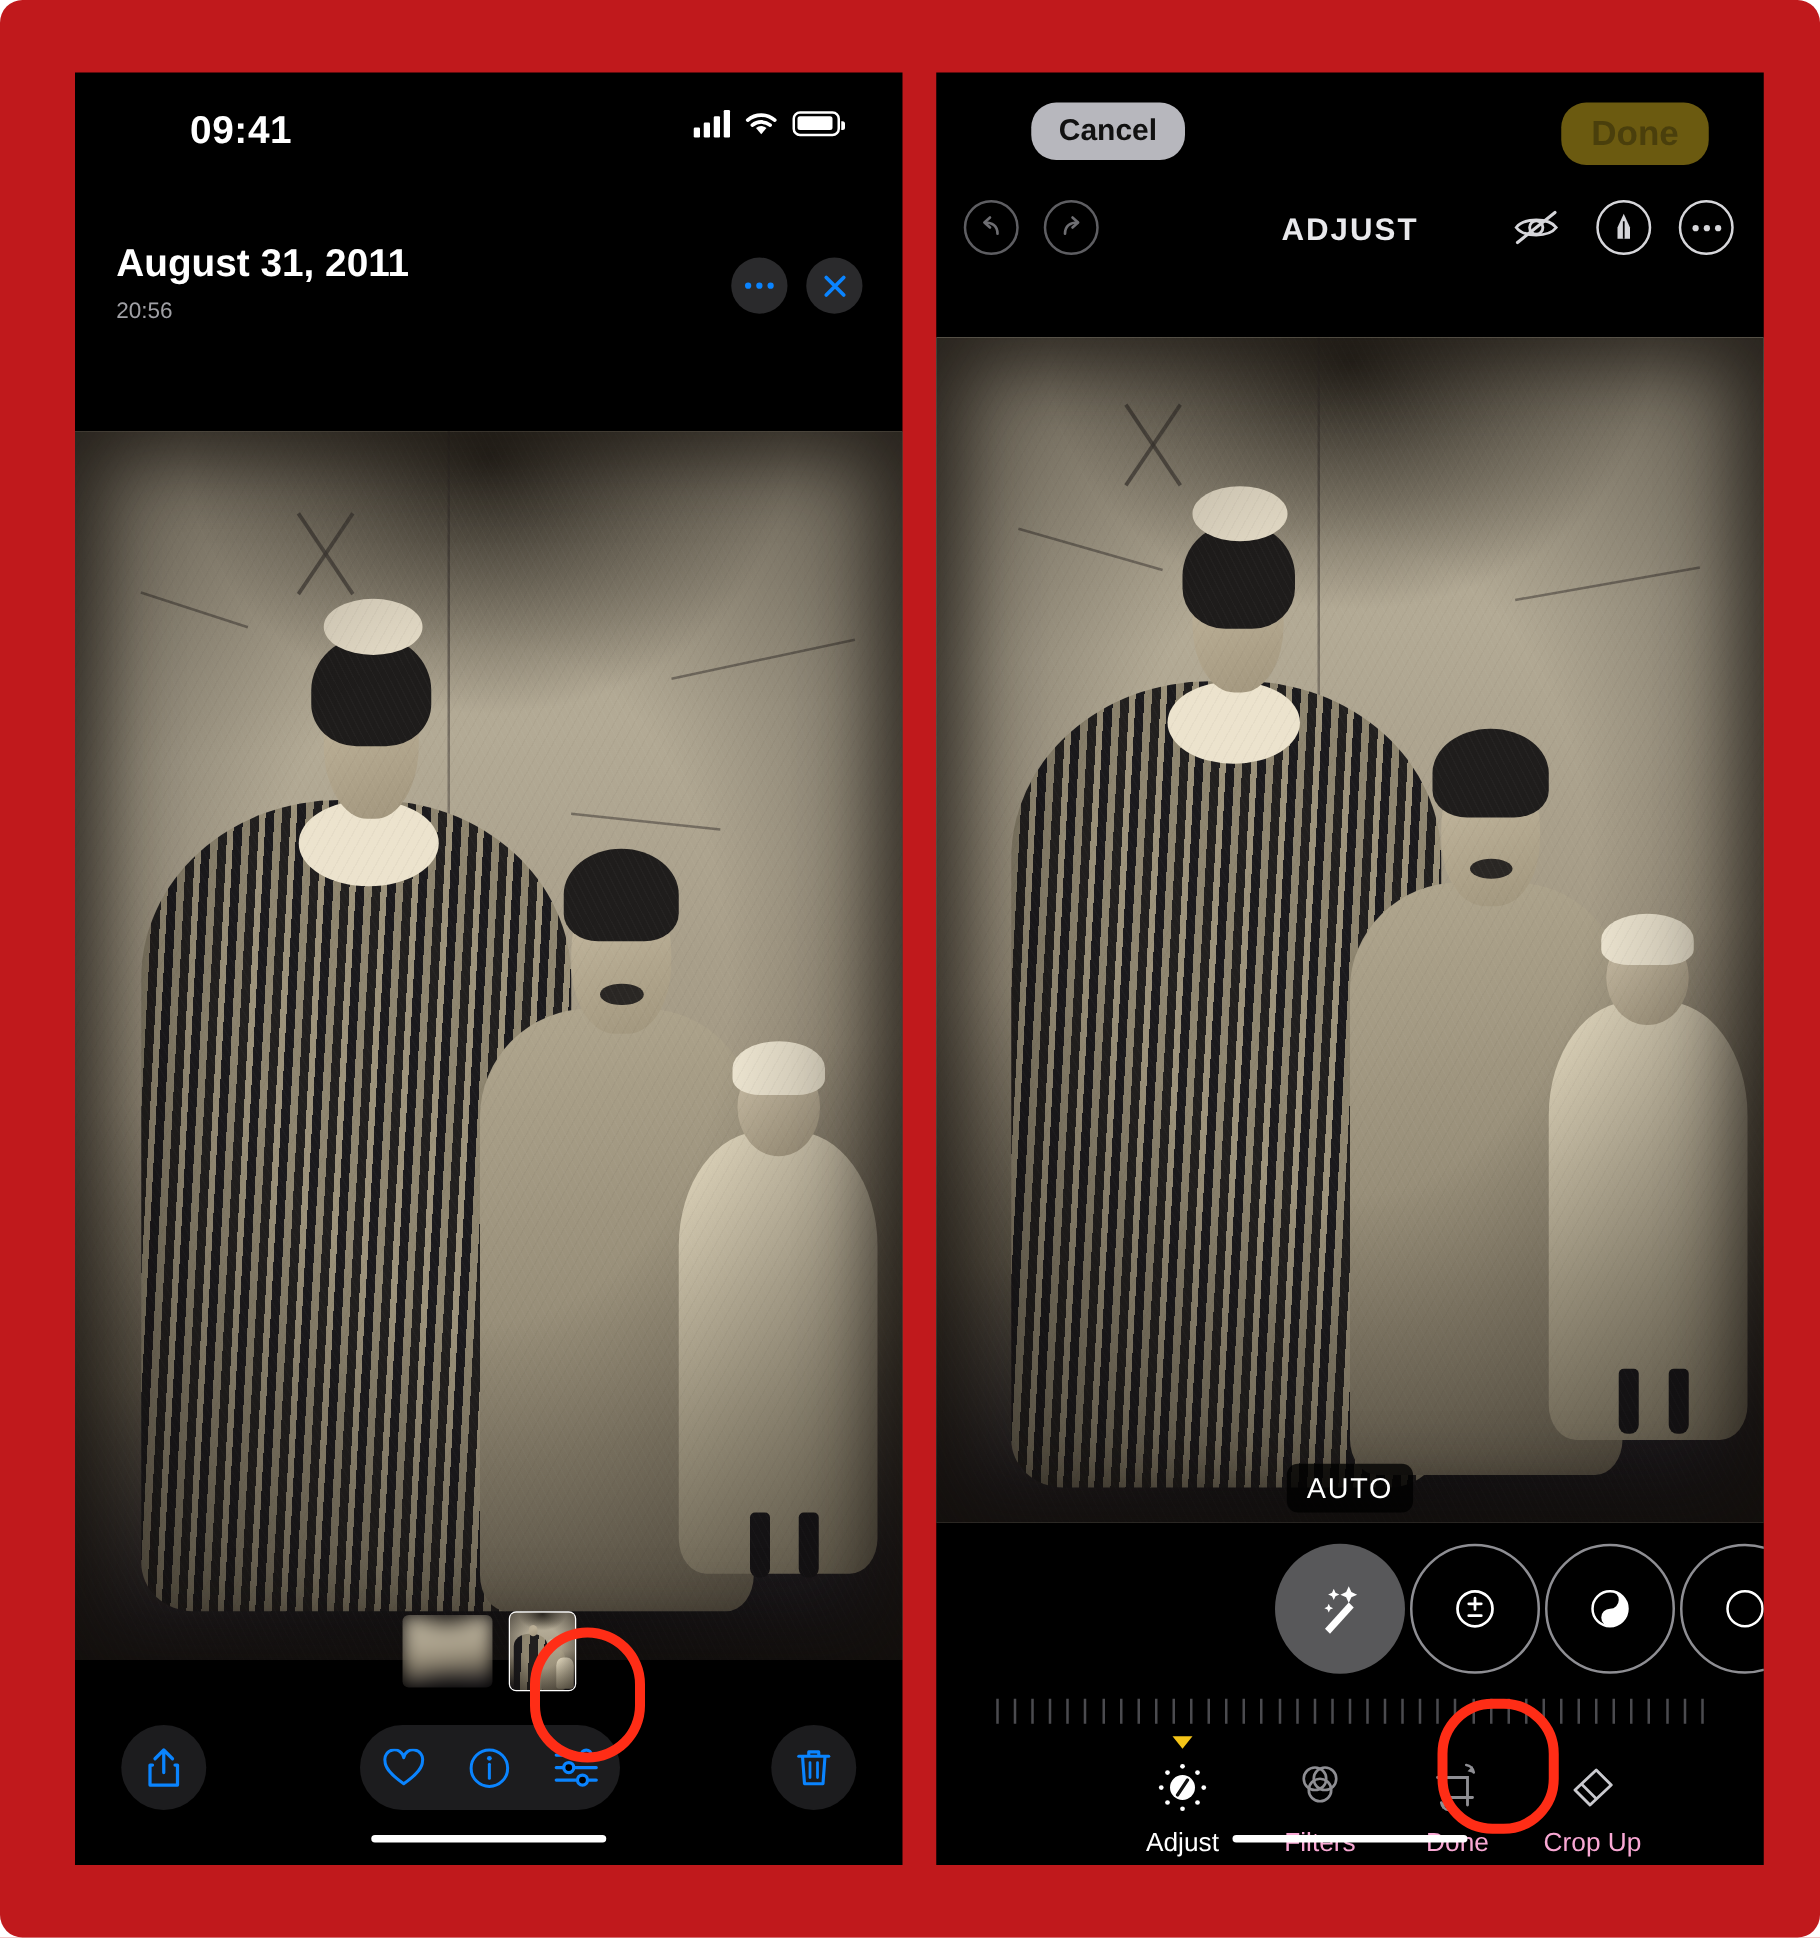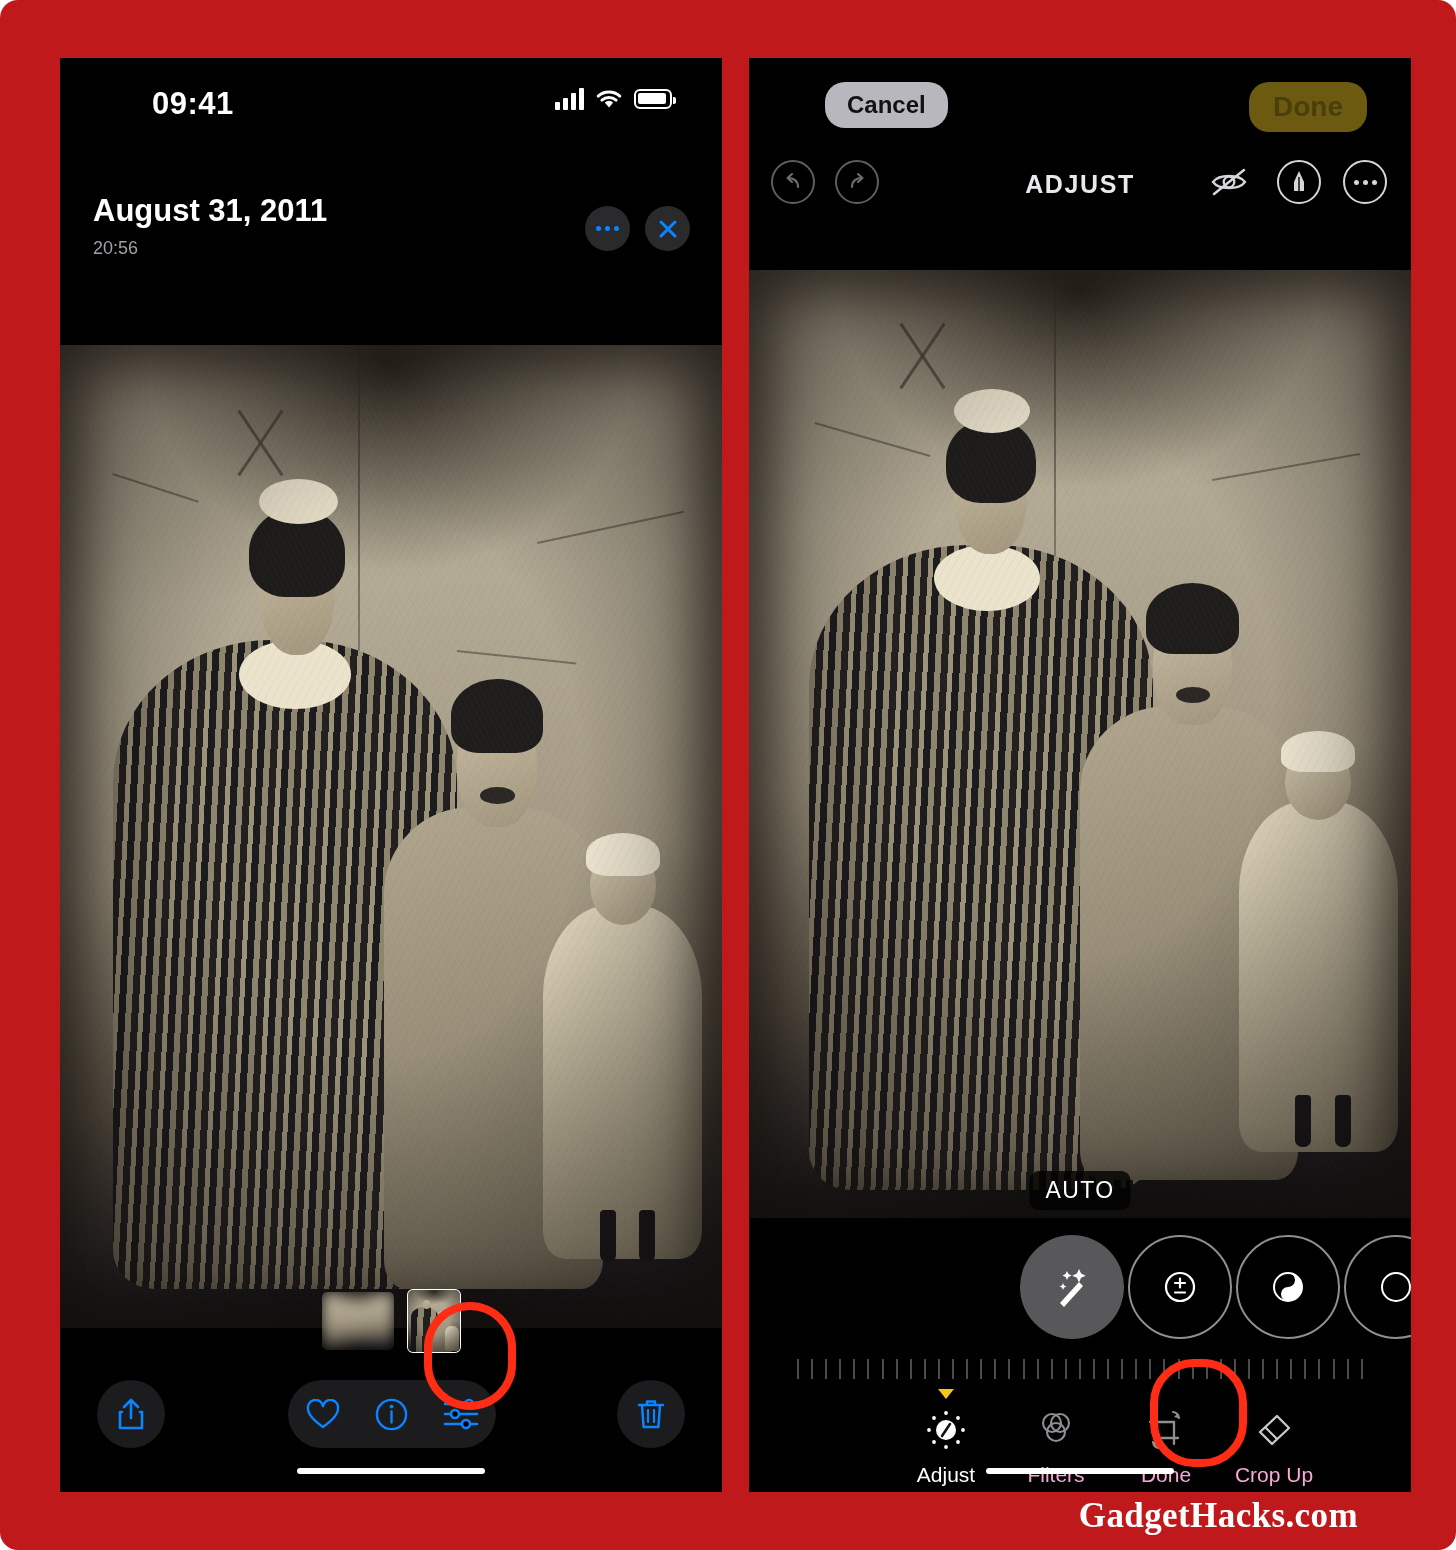--- a/index.html
+++ b/index.html
@@ -623,14 +623,13 @@
         <span class="tab-label">Crop Up</span>
       </div>
     </div>
 
     <div class="homebar"></div>
   </div>
 
   <div class="ring ring-left"></div>
   <div class="ring ring-right"></div>
 
-  <div class="watermark">GadgetHacks.com</div>
 </div>
 
 </body></html>

